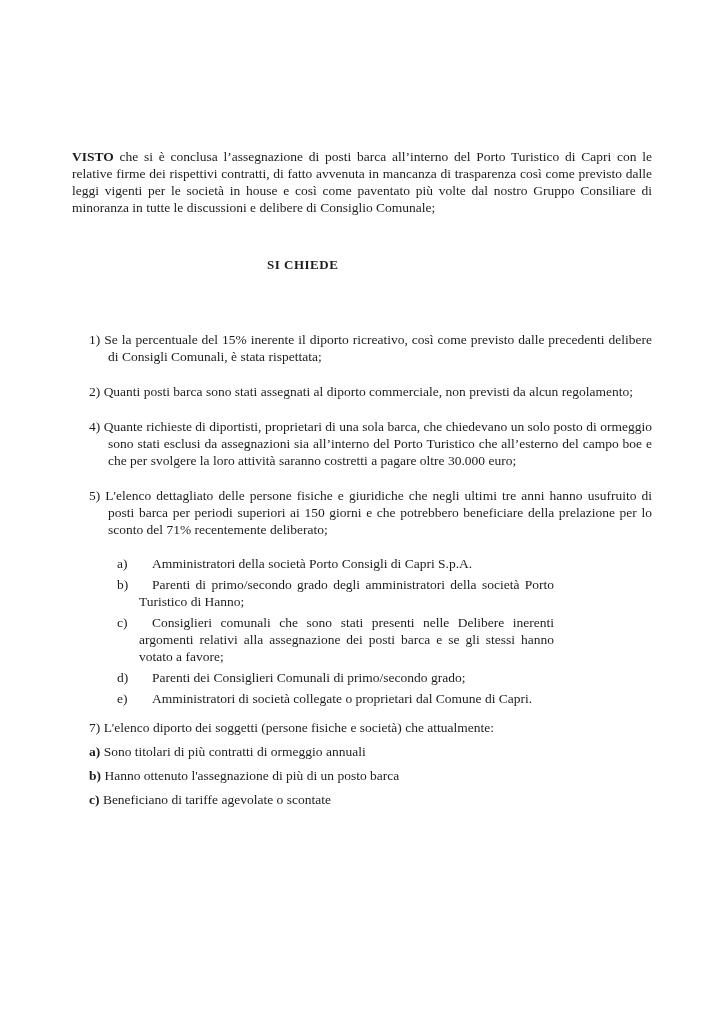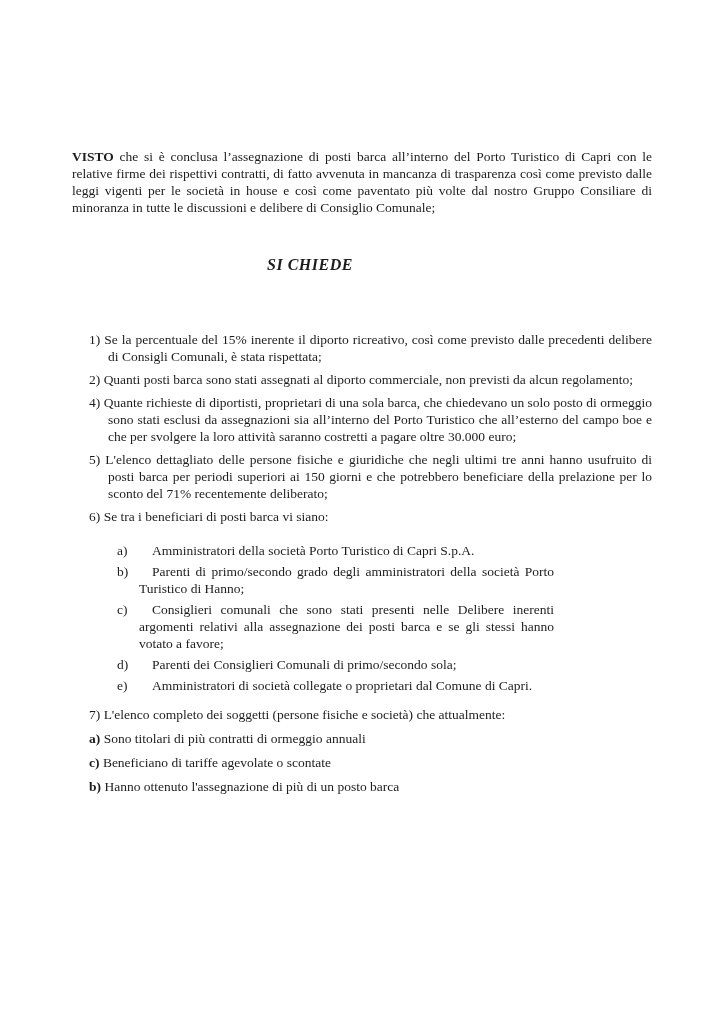--- a/index.html
+++ b/index.html
@@ -24,37 +24,36 @@
   }
   .intro {
     margin: 148px 72px 0 72px;
     text-align: justify;
   }
   .bold {
     font-weight: bold;
   }
   .heading {
     margin: 39px 0 0 267px;
-    font-size: 16px;
+    font-size: 13px;
     line-height: 20px;
     font-weight: bold;
     letter-spacing: 0.5px;
-    font-style: italic;
   }
   .list {
     margin-top: 56px;
   }
   .item {
     margin: 0 72px 0 89px;
     padding-left: 19px;
     text-indent: -19px;
     text-align: justify;
   }
   .item + .item {
-    margin-top: 6px;
+    margin-top: 18px;
   }
   .item.item7 {
     margin-top: 12px;
   }
   .sub-list {
     margin-top: 17px;
   }
   .sub-item {
     position: relative;
     margin: 0 170px 0 139px;
@@ -105,62 +104,58 @@
       <span>Quanti posti barca sono stati assegnati al diporto commerciale, non previsti da alcun regolamento;</span>
     </div>
     <div class="item">
       <span>4)</span>
       <span>Quante richieste di diportisti, proprietari di una sola barca, che chiedevano un solo posto di ormeggio sono stati esclusi da assegnazioni sia all’interno del Porto Turistico che all’esterno del campo boe e che per svolgere la loro attività saranno costretti a pagare oltre 30.000 euro;</span>
     </div>
     <div class="item">
       <span>5)</span>
       <span>L'elenco dettagliato delle persone fisiche e giuridiche che negli ultimi tre anni hanno usufruito di posti barca per periodi superiori ai 150 giorni e che potrebbero beneficiare della prelazione per lo sconto del 71% recentemente deliberato;</span>
     </div>
-    <div class="item">
-      <span>6)</span>
-      <span>Se tra i beneficiari di posti barca vi siano:</span>
-    </div>
   </div>
 
   <div class="sub-list">
     <div class="sub-item">
       <span class="letter">a)</span>
-      <span>Amministratori della società Porto Turistico di Capri S.p.A.</span>
+      <span>Amministratori della società Porto Consigli di Capri S.p.A.</span>
     </div>
     <div class="sub-item">
       <span class="letter">b)</span>
       <span>Parenti di primo/secondo grado degli amministratori della società Porto Turistico di Hanno;</span>
     </div>
     <div class="sub-item">
       <span class="letter">c)</span>
       <span>Consiglieri comunali che sono stati presenti nelle Delibere inerenti argomenti relativi alla assegnazione dei posti barca e se gli stessi hanno votato a favore;</span>
     </div>
     <div class="sub-item">
       <span class="letter">d)</span>
-      <span>Parenti dei Consiglieri Comunali di primo/secondo sola;</span>
+      <span>Parenti dei Consiglieri Comunali di primo/secondo grado;</span>
     </div>
     <div class="sub-item">
       <span class="letter">e)</span>
       <span>Amministratori di società collegate o proprietari dal Comune di Capri.</span>
     </div>
   </div>
 
   <div class="item item7">
     <span>7)</span>
-    <span>L'elenco completo dei soggetti (persone fisiche e società) che attualmente:</span>
+    <span>L'elenco diporto dei soggetti (persone fisiche e società) che attualmente:</span>
   </div>
 
   <div class="final-list">
     <div class="final-item">
       <span class="letter">a)</span>
       <span>Sono titolari di più contratti di ormeggio annuali</span>
     </div>
     <div class="final-item">
+      <span class="letter">b)</span>
+      <span>Hanno ottenuto l'assegnazione di più di un posto barca</span>
+    </div>
+    <div class="final-item">
       <span class="letter">c)</span>
       <span>Beneficiano di tariffe agevolate o scontate</span>
-    </div>
-    <div class="final-item">
-      <span class="letter">b)</span>
-      <span>Hanno ottenuto l'assegnazione di più di un posto barca</span>
     </div>
   </div>
 
 </div>
 
 </body></html>

